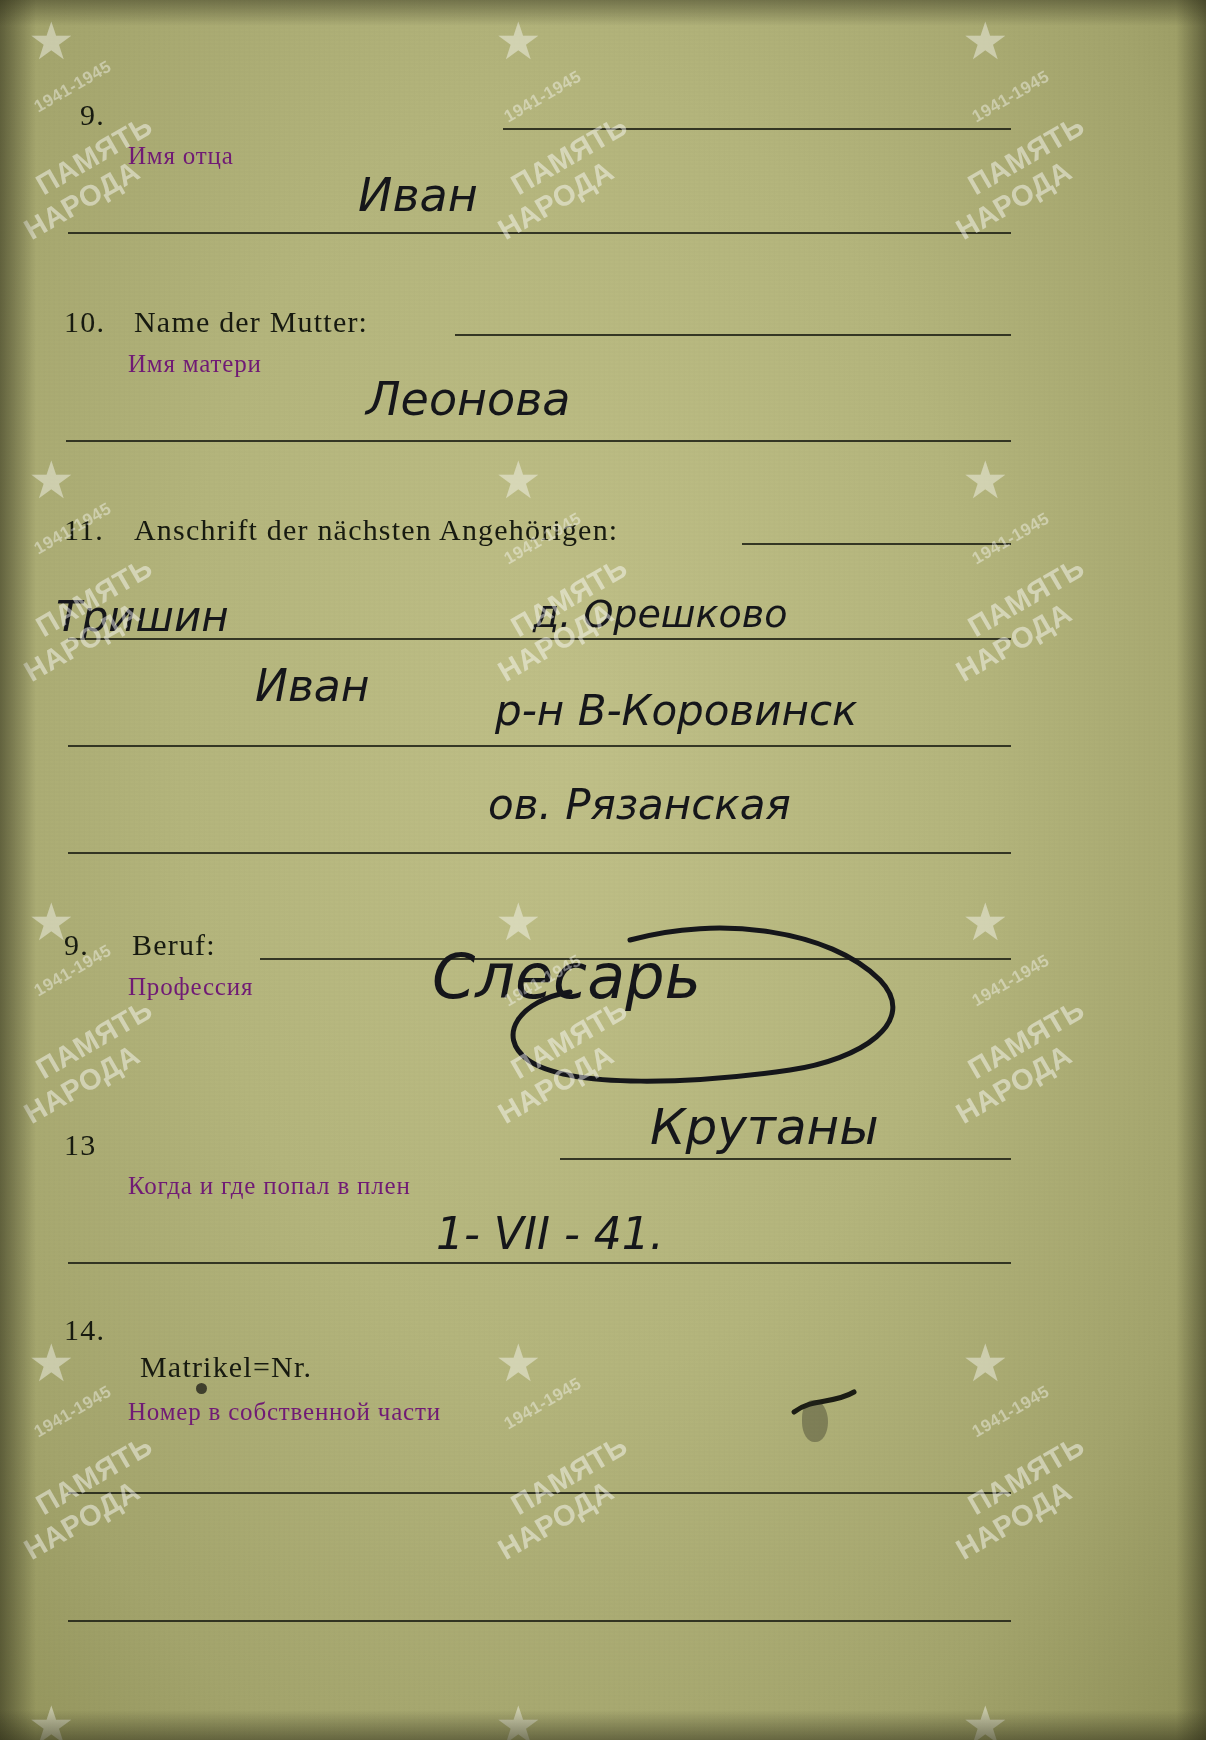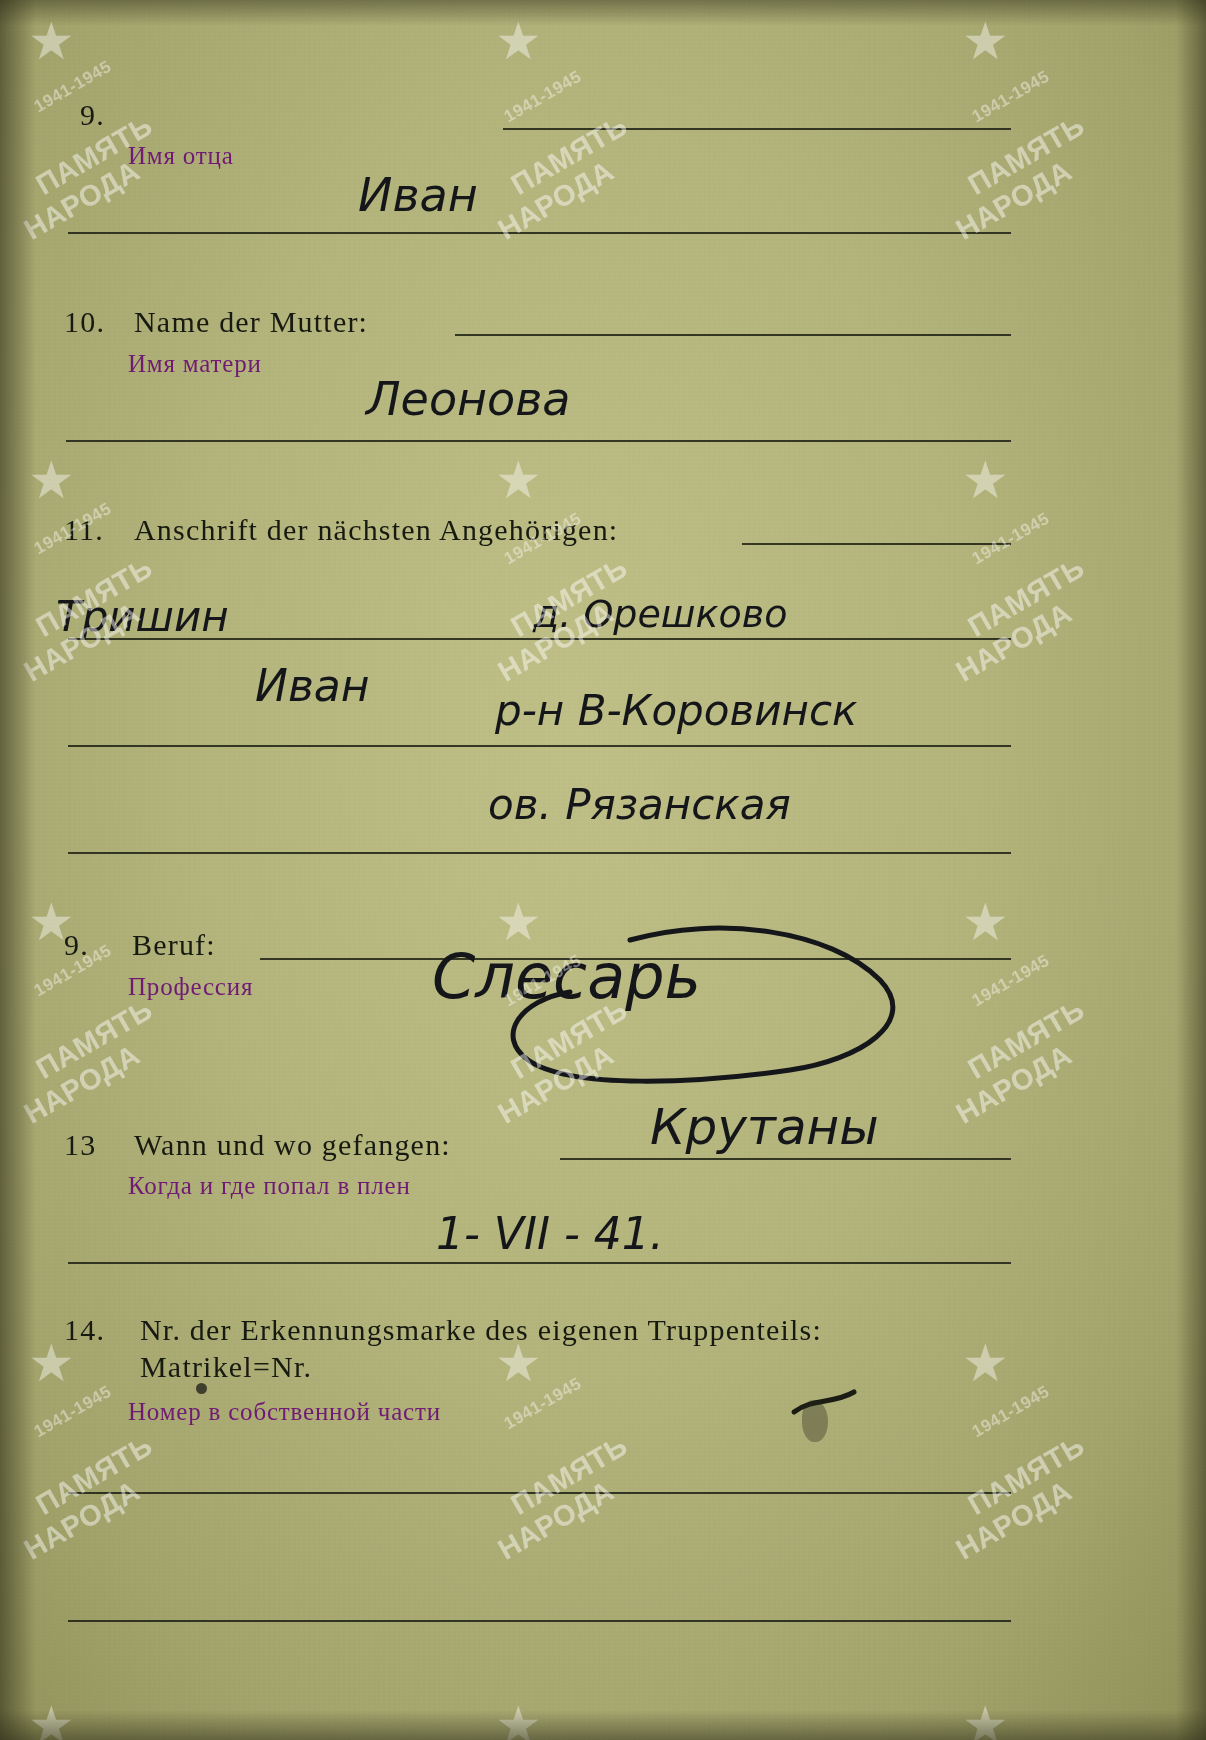--- a/index.html
+++ b/index.html
@@ -141,29 +141,27 @@
     <div class="lbl-de" style="left:132px; top:928px;">Beruf:</div>
     <div class="rule" style="left:260px; top:958px; width:751px;"></div>
     <div class="lbl-ru" style="left:128px; top:973px;">Профессия</div>
     <div class="hand ink" style="left:432px; top:940px; font-size:62px;">Слесарь</div>
 
     <svg class="sig-swirl" style="left:500px; top:920px; width:430px; height:230px;" viewBox="0 0 430 230">
       <path d="M130 20 C 220 -5, 330 10, 380 60 C 420 102, 360 140, 290 150 C 200 163, 70 170, 28 140 C -5 116, 20 80, 70 72" fill="none" stroke="#15161a" stroke-width="5" stroke-linecap="round"></path>
     </svg>
 
     <div class="lbl-de" style="left:64px; top:1128px;">13</div>
-    <div class="lbl-de" style="left:134px; top:1128px;">Wann und wo gefangen:</div>
     <div class="rule" style="left:560px; top:1158px; width:451px;"></div>
     <div class="lbl-ru" style="left:128px; top:1172px;">Когда и где попал в плен</div>
     <div class="hand ink" style="left:650px; top:1098px; font-size:50px;">Крутаны</div>
     <div class="hand ink" style="left:436px; top:1208px; font-size:44px;">1- VII - 41.</div>
     <div class="rule" style="left:68px; top:1262px; width:943px;"></div>
 
     <div class="lbl-de" style="left:64px; top:1313px;">14.</div>
-    <div class="lbl-de" style="left:140px; top:1313px;">Nr. der Erkennungsmarke des eigenen Truppenteils:</div>
     <div class="lbl-de" style="left:140px; top:1350px;">Matrikel=Nr.</div>
     <div class="lbl-ru" style="left:128px; top:1398px;">Номер в собственной части</div>
     <div class="rule" style="left:68px; top:1492px; width:943px;"></div>
     <div class="rule" style="left:68px; top:1620px; width:943px;"></div>
 
     <div class="blot" style="left:196px; top:1383px; width:11px; height:11px;"></div>
     <svg class="sig-swirl" style="left:790px; top:1380px; width:70px; height:50px;" viewBox="0 0 70 50">
       <path d="M4 32 C 22 18, 44 24, 64 12" fill="none" stroke="#1b1c14" stroke-width="5" stroke-linecap="round"></path>
     </svg>
     <div class="blot" style="left:802px; top:1400px; width:26px; height:42px; border-radius:45% 55% 50% 50%; opacity:.35;"></div>

